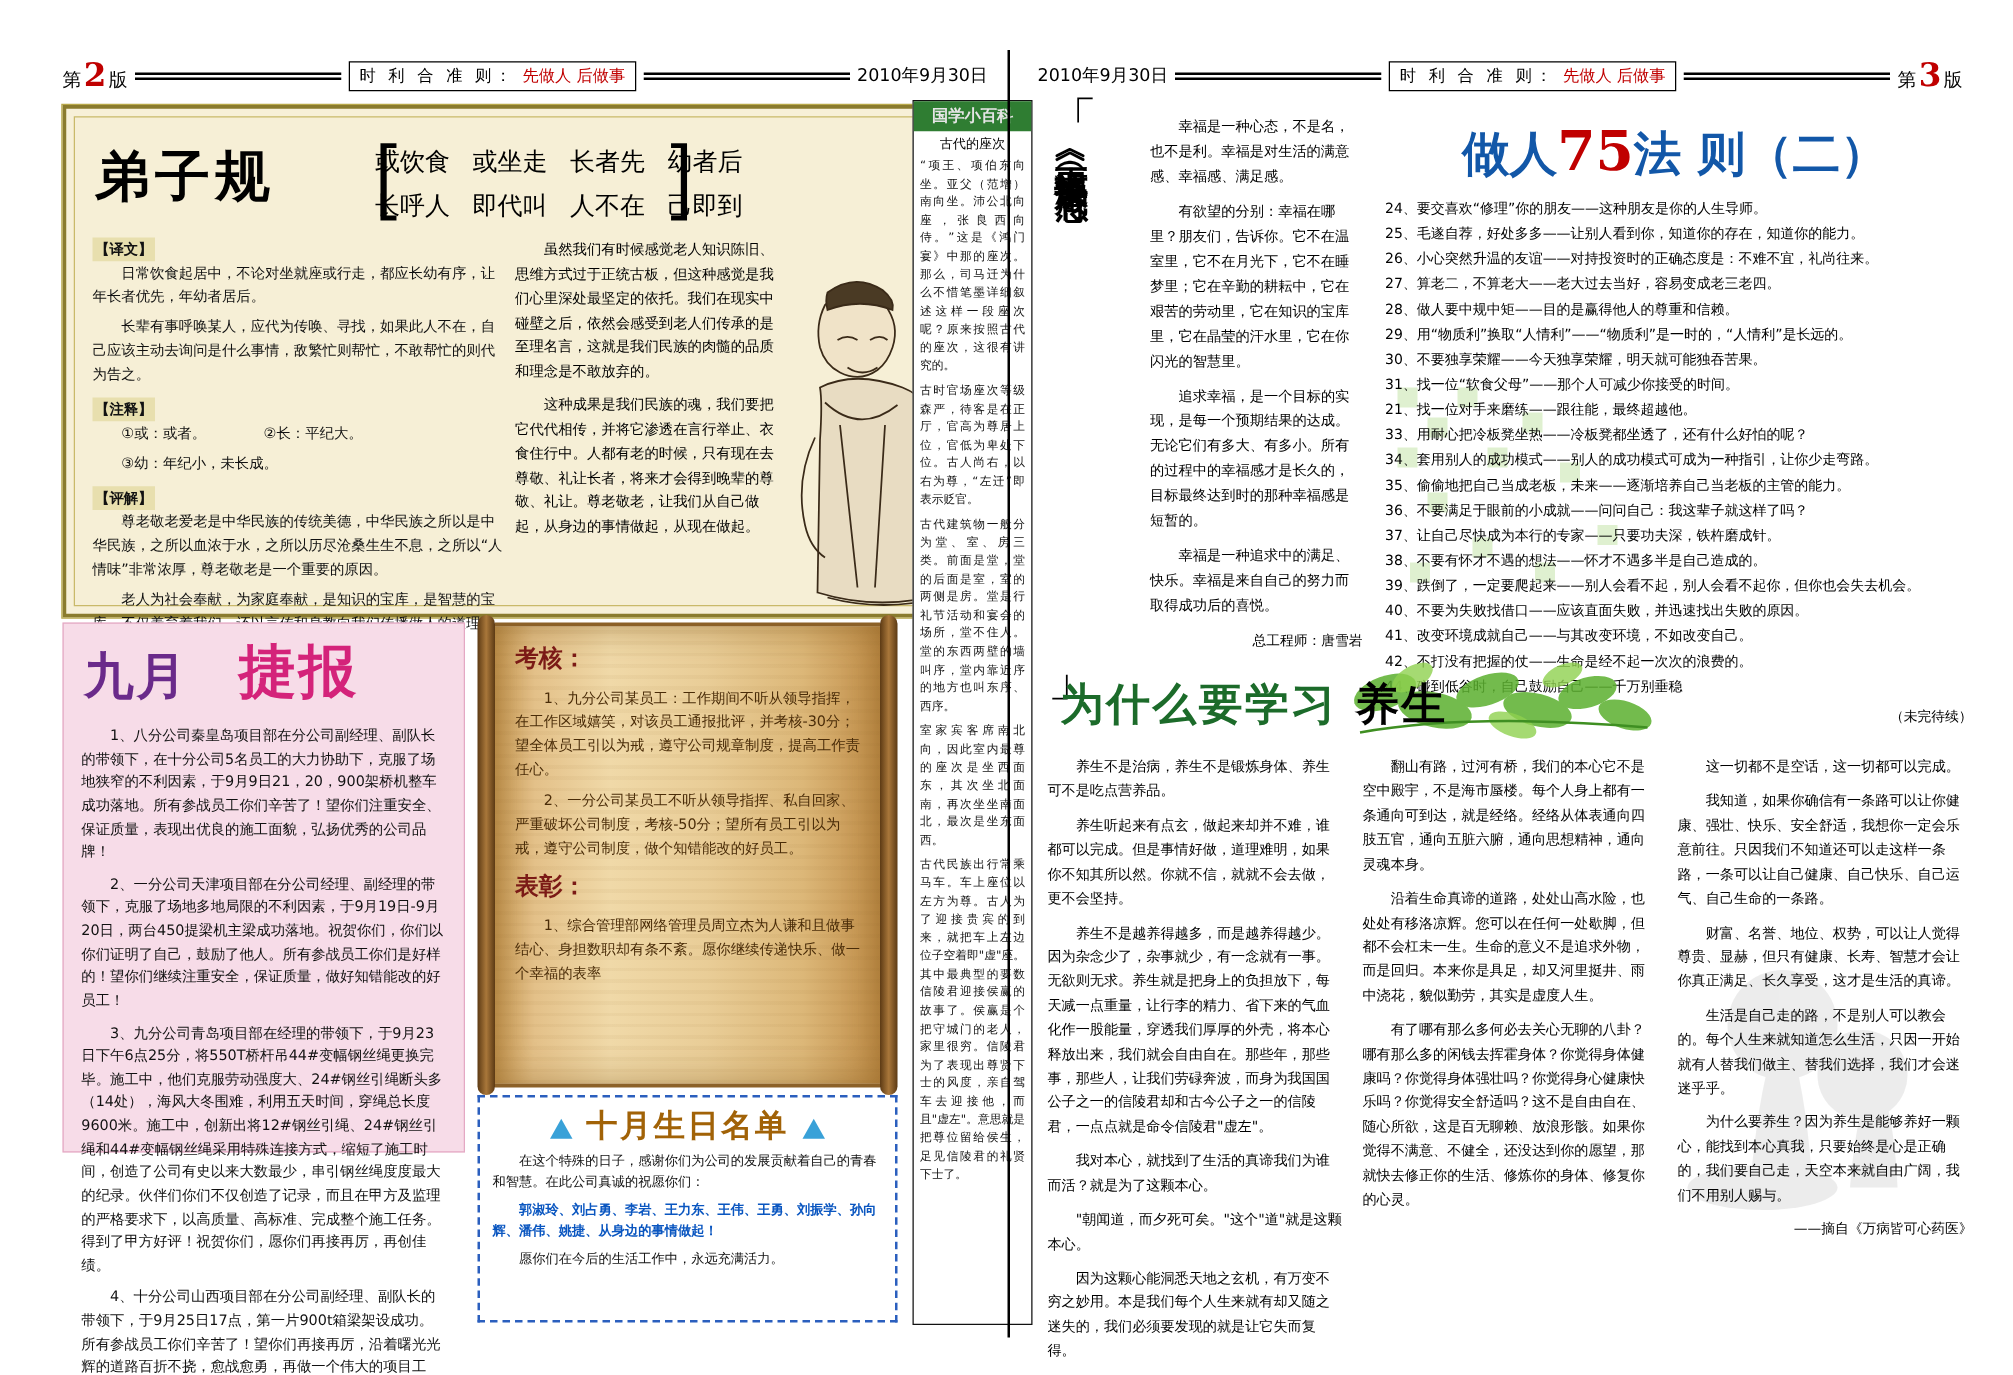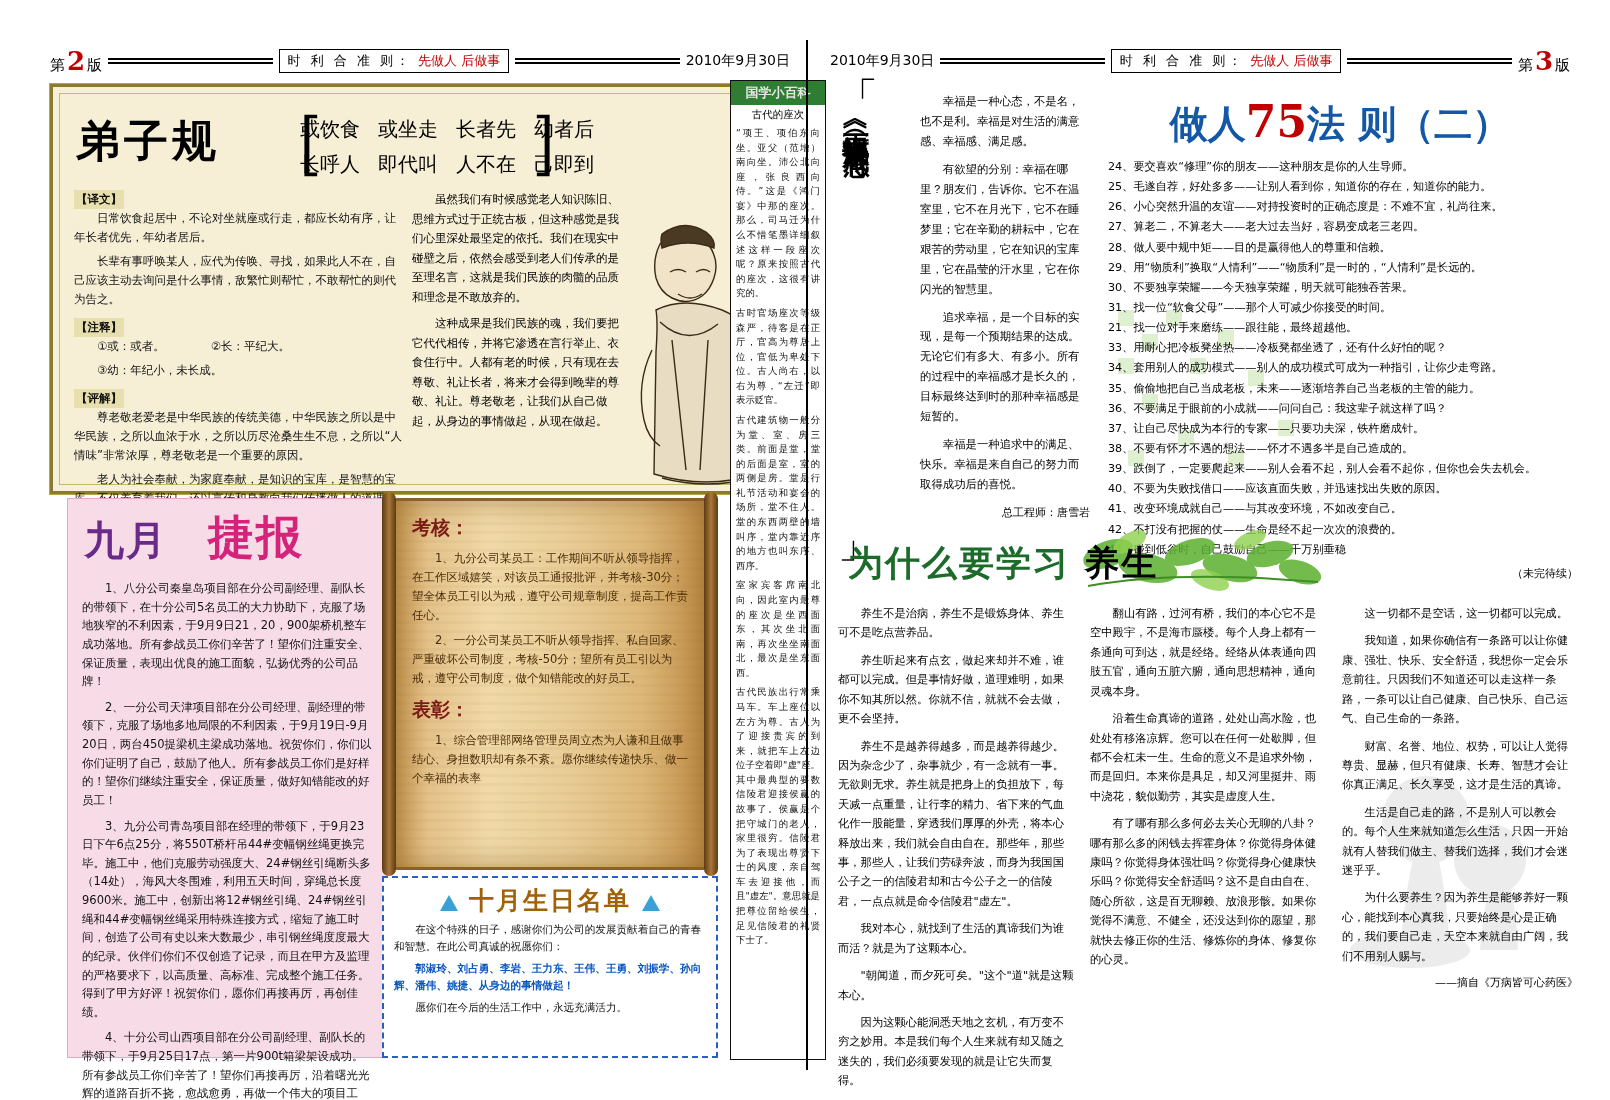--- a/index.html
+++ b/index.html
@@ -45,21 +45,21 @@
   .dz-bracket2 { position:absolute; left:466px; top:10px; font-size:72px; line-height:70px; font-family:"DejaVu Serif", serif;}
   .dz-left { position:absolute; left:14px; top:96px; width:328px; font-size:11.5px; line-height:1.65; color:#111; }
   .dz-left .seg { margin-bottom:9px; }
   .dz-left .label { background:#e8dfae; display:inline-block; padding:0 2px; font-weight:bold; }
   .dz-left p { margin:0 0 5px 0; text-indent:2em; }
   .dz-mid { position:absolute; left:352px; top:96px; width:208px; font-size:11.5px; line-height:1.7; }
   .dz-mid p { margin:0 0 7px 0; text-indent:2em; }
   .sage { position:absolute; right:10px; top:96px; width:168px; height:300px; }
 
   
-  #jiebao { left:67px; top:498px; width:322px; height:560px; background:#f7dce8; border:1px solid #e4a9c4; }
+  #jiebao { left:50px; top:498px; width:322px; height:424px; background:#f7dce8; border:1px solid #e4a9c4; }
   .jb-title { position:relative; height:76px; }
   .jb-title .t1 { position:absolute; left:16px; top:14px; font-size:40px; font-weight:bold; color:#6a2a8a; font-family:"DejaVu Serif", serif; letter-spacing:2px;}
   .jb-title .t2 { position:absolute; left:140px; top:8px; font-size:46px; font-weight:bold; color:#d4237a; font-family:"DejaVu Serif", serif; letter-spacing:2px; }
   .jb-body { padding:4px 14px 10px 14px; font-size:11.5px; line-height:1.62; color:#111;}
   .jb-body p { margin:0 0 7px 0; text-indent:2em; }
 
   
   #scroll { left:382px; top:498px; width:336px; height:372px; }
   .scroll-bg {
     position:absolute; inset:0 14px;

